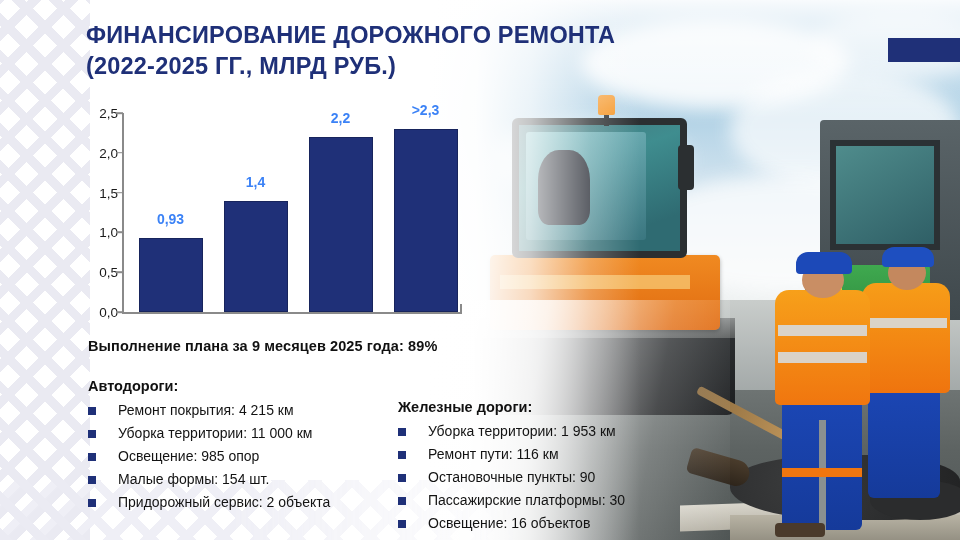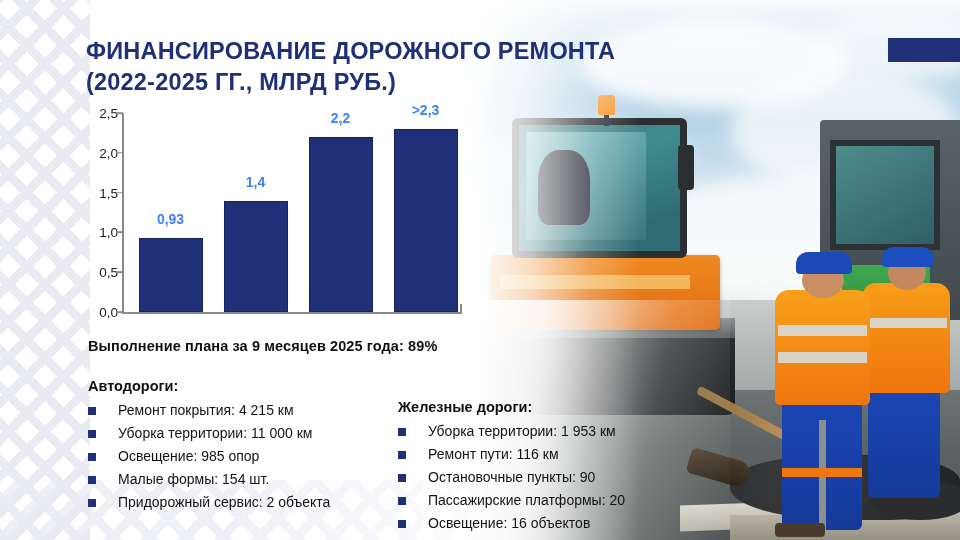--- a/index.html
+++ b/index.html
@@ -110,21 +110,21 @@
       repeating-linear-gradient(45deg,#ececf4 0 9px,transparent 9px 26px),
       repeating-linear-gradient(-45deg,#ececf4 0 9px,transparent 9px 26px);
     opacity:.8;
     -webkit-mask-image:linear-gradient(90deg,#000 0%,#000 45%,transparent 100%);
     mask-image:linear-gradient(90deg,#000 0%,#000 45%,transparent 100%);}
 
   
   .accent-bar{position:absolute;left:888px;top:38px;width:72px;height:24px;background:#1f3078;}
 
   
-  .title{position:absolute;left:86px;top:36px;width:600px;
+  .title{position:absolute;left:86px;top:20px;width:600px;
     color:#1f3078;font-weight:bold;font-size:23.5px;line-height:31px;letter-spacing:.2px;}
   .title-l2{display:block;}
 
   
   .chart{position:absolute;left:78px;top:104px;width:400px;height:225px;}
   .y-labels{position:absolute;left:0;top:0;width:40px;height:100%;}
   .y-lab{position:absolute;right:0;font-size:13.5px;color:#1a1a1a;transform:translateY(-50%);
     font-family:"Liberation Sans",sans-serif;}
   .axis-v{position:absolute;left:44px;top:9px;width:1.6px;height:200px;background:#8a8a8a;}
   .tick{position:absolute;left:38px;width:7px;height:1.6px;background:#8a8a8a;transform:translateY(-50%);}
@@ -288,21 +288,21 @@
         <li>
           <span class="sq"></span>
           <span>Ремонт пути: 116 км</span>
         </li>
         <li>
           <span class="sq"></span>
           <span>Остановочные пункты: 90</span>
         </li>
         <li>
           <span class="sq"></span>
-          <span>Пассажирские платформы: 20</span>
+          <span>Пассажирские платформы: 30</span>
         </li>
         <li>
           <span class="sq"></span>
           <span>Освещение: 16 объектов</span>
         </li>
       </ul>
   </div>
 
 </div>
 

